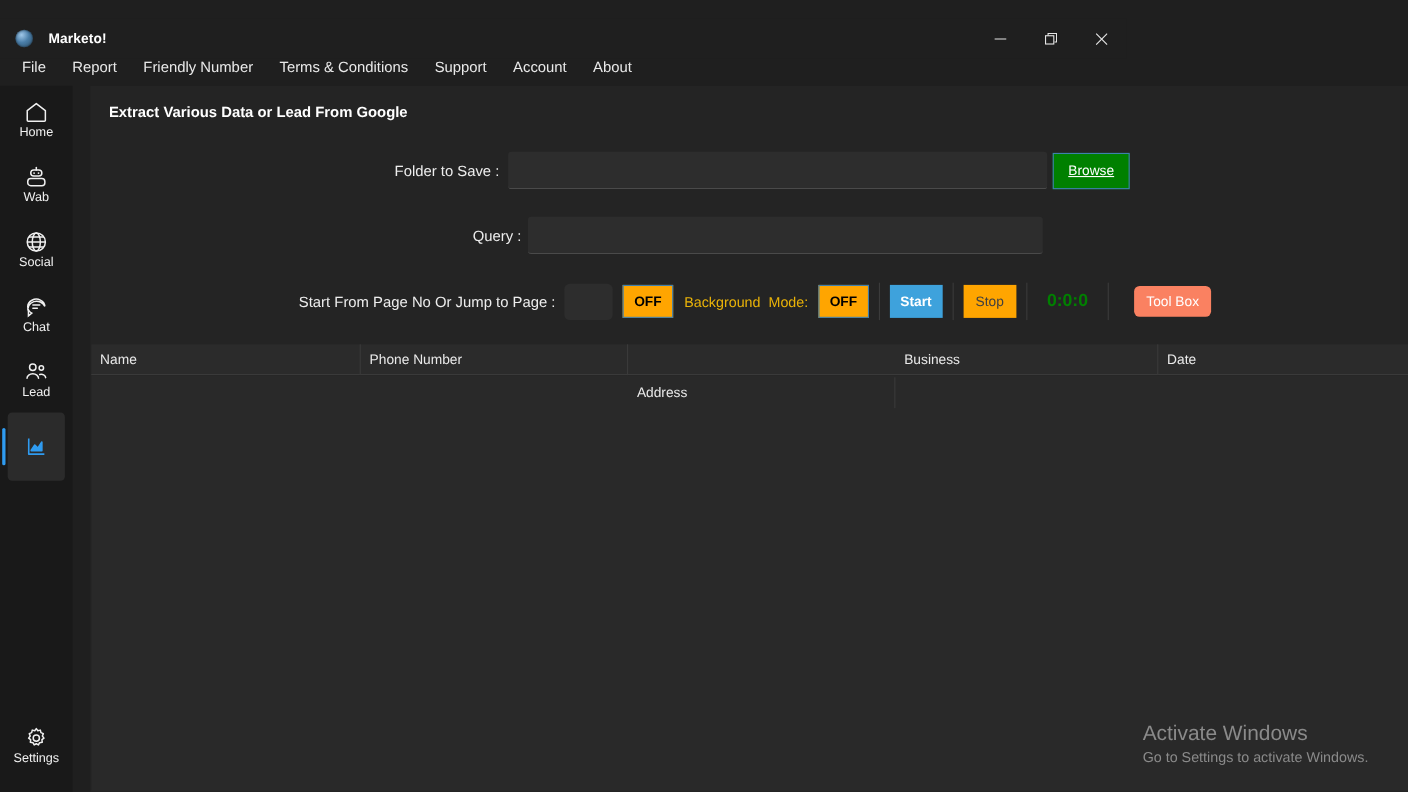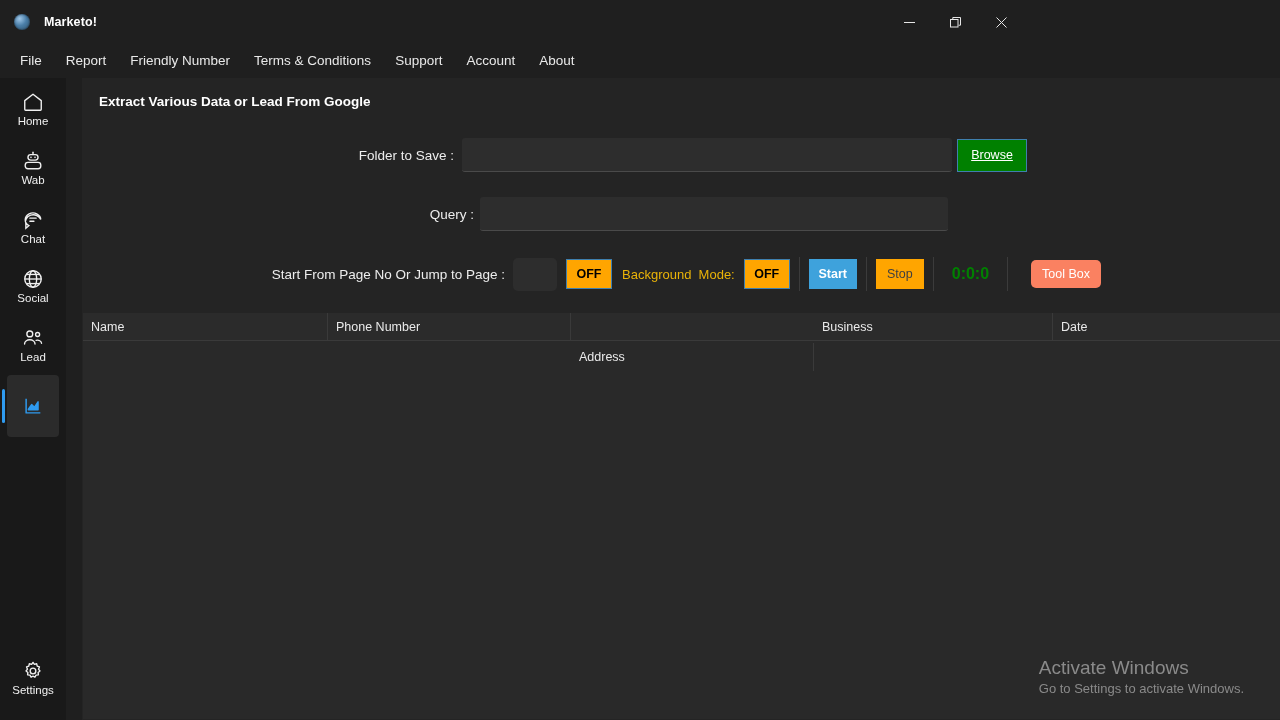--- a/index.html
+++ b/index.html
@@ -5,21 +5,21 @@
   * { box-sizing: border-box; margin: 0; padding: 0; }
   html, body {
     width: 1280px; height: 720px;
     background: #1f1f1f;
     font-family: "Liberation Sans", sans-serif;
     overflow: hidden;
   }
 
   
   .titlebar {
-    position: absolute; top: 4px; left: 0;
+    position: absolute; top: 17px; left: 0;
     width: 1024px; height: 36px;
     background: #1f1f1f;
     display: flex; align-items: center;
   }
   .app-icon {
     width: 16px; height: 16px; margin-left: 14px;
     border-radius: 50%;
     background: radial-gradient(circle at 35% 30%, #9fc7e8 0%, #4a7ea8 45%, #2e4f68 100%);
     box-shadow: inset 0 0 2px #15212b;
     flex: none;
@@ -261,40 +261,40 @@
         <circle cx="9.8" cy="8" r="0.9" fill="currentColor" stroke="none"></circle>
         <circle cx="14.2" cy="8" r="0.9" fill="currentColor" stroke="none"></circle>
         <path d="M6.5 13.5 h11 a3 3 0 0 1 3 3 v1 a3 3 0 0 1-3 3 h-11 a3 3 0 0 1-3-3 v-1 a3 3 0 0 1 3-3 Z"></path>
       </svg>
     </span>
     <span class="lbl">Wab</span>
   </div>
 
   <div class="side-item">
     <span class="ic">
-      <svg viewBox="0 0 24 24" width="22" height="22" fill="none" stroke="currentColor" stroke-width="1.5" stroke-linecap="round">
-        <path d="M20.5 11.5 A8.5 7.5 0 1 0 7.5 18.2 L4.2 21 V16.6 A8.4 7.5 0 0 1 20.5 11.5 Z"></path>
-        <line x1="8.6" y1="10" x2="15.4" y2="10"></line>
-        <line x1="8.6" y1="13.4" x2="13" y2="13.4"></line>
-      </svg>
-    </span>
-    <span class="lbl">Chat</span>
-  </div>
-
-  <div class="side-item">
-    <span class="ic">
       <svg viewBox="0 0 24 24" width="22" height="22" fill="none" stroke="currentColor" stroke-width="1.5">
         <circle cx="12" cy="12" r="9"></circle>
         <ellipse cx="12" cy="12" rx="4" ry="9"></ellipse>
         <line x1="3" y1="12" x2="21" y2="12"></line>
         <line x1="4.6" y1="7" x2="19.4" y2="7"></line>
         <line x1="4.6" y1="17" x2="19.4" y2="17"></line>
       </svg>
     </span>
     <span class="lbl">Social</span>
+  </div>
+
+  <div class="side-item">
+    <span class="ic">
+      <svg viewBox="0 0 24 24" width="22" height="22" fill="none" stroke="currentColor" stroke-width="1.5" stroke-linecap="round">
+        <path d="M20.5 11.5 A8.5 7.5 0 1 0 7.5 18.2 L4.2 21 V16.6 A8.4 7.5 0 0 1 20.5 11.5 Z"></path>
+        <line x1="8.6" y1="10" x2="15.4" y2="10"></line>
+        <line x1="8.6" y1="13.4" x2="13" y2="13.4"></line>
+      </svg>
+    </span>
+    <span class="lbl">Chat</span>
   </div>
 
   <div class="side-item">
     <span class="ic">
       <svg viewBox="0 0 24 24" width="22" height="22" fill="none" stroke="currentColor" stroke-width="1.5" stroke-linecap="round">
         <circle cx="8.5" cy="7.5" r="3.2"></circle>
         <path d="M2.8 18.5 a5.7 4.6 0 0 1 11.4 0"></path>
         <circle cx="17" cy="8.2" r="2.2"></circle>
         <path d="M15.4 14.6 a4.4 3.6 0 0 1 5.9 3.2"></path>
       </svg>

